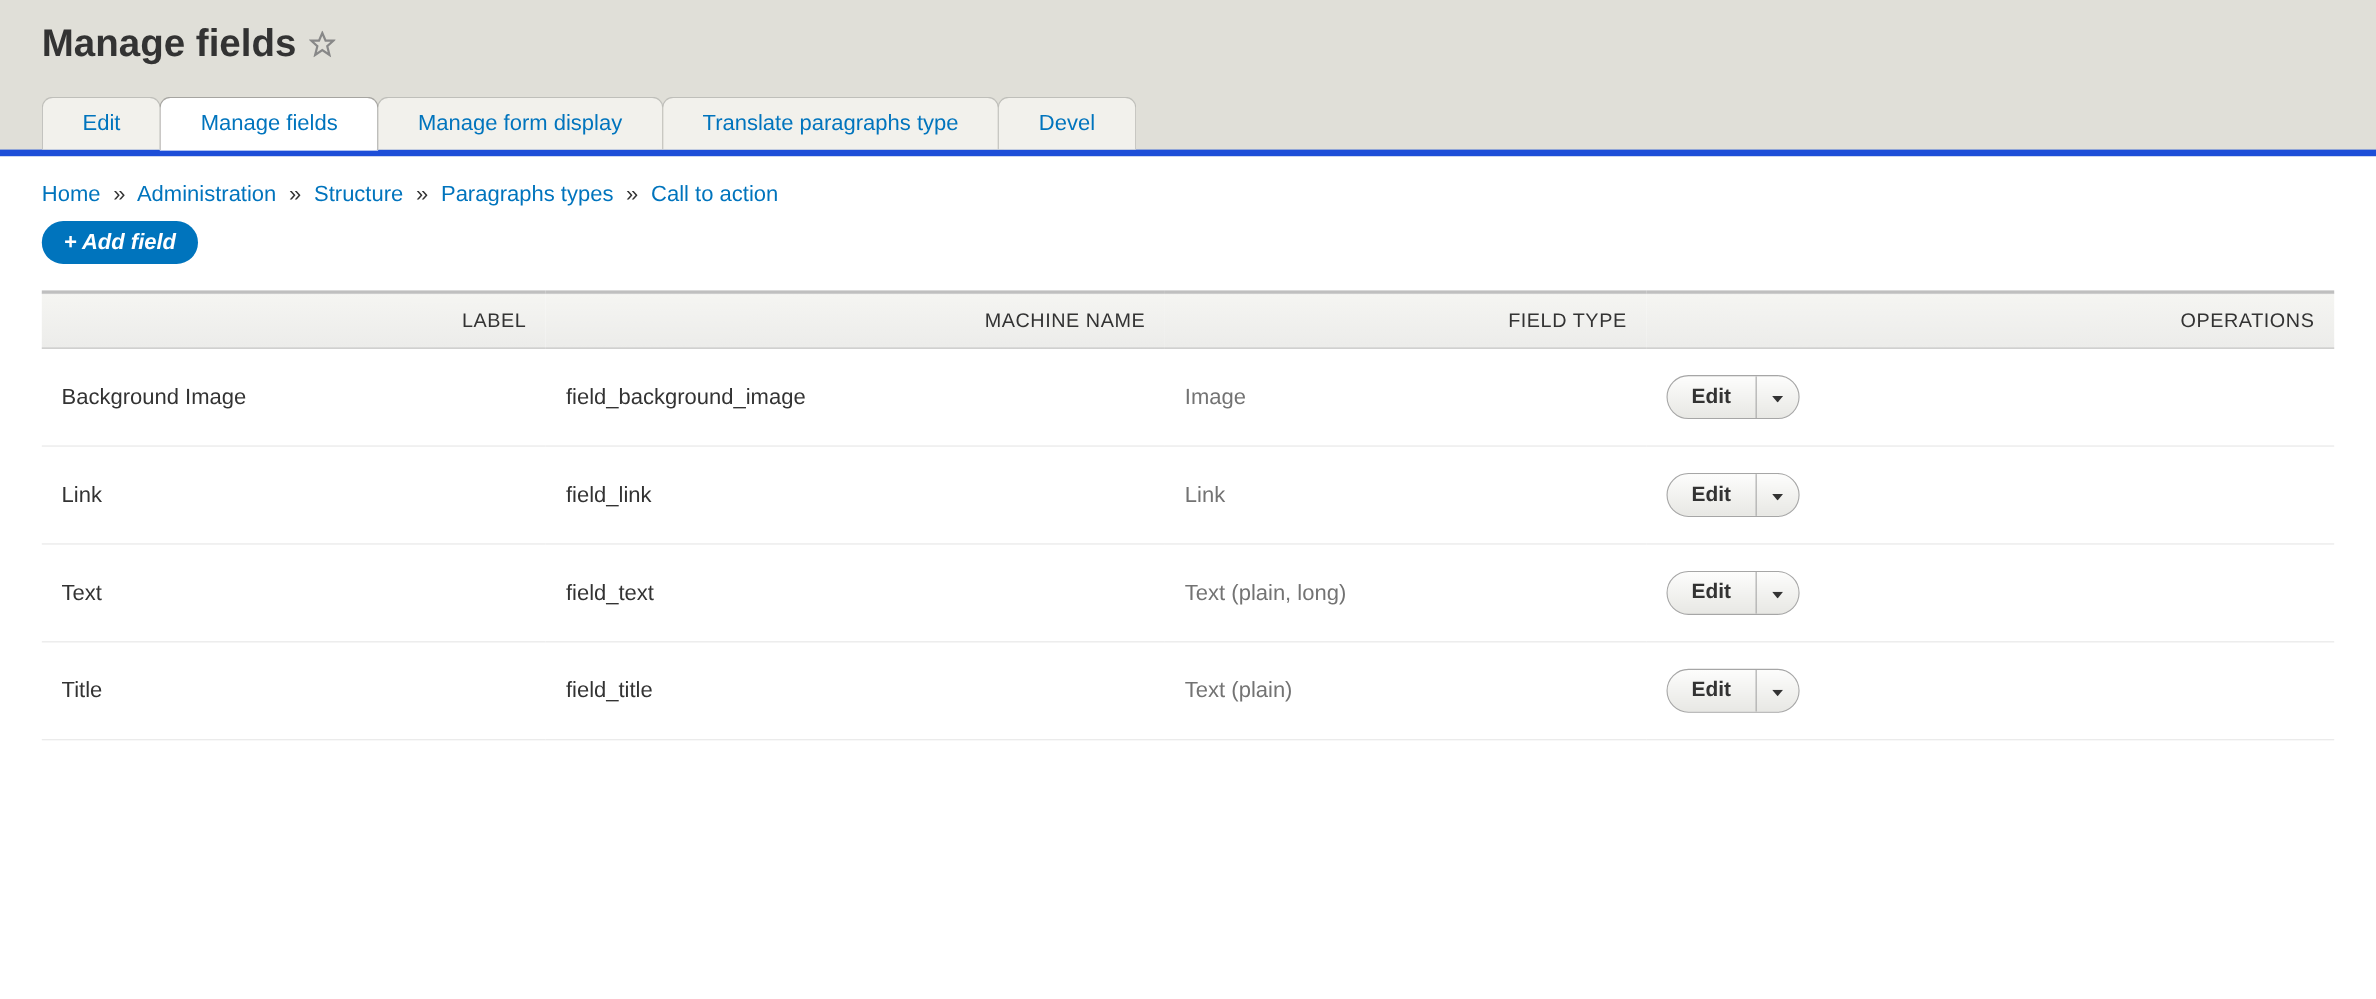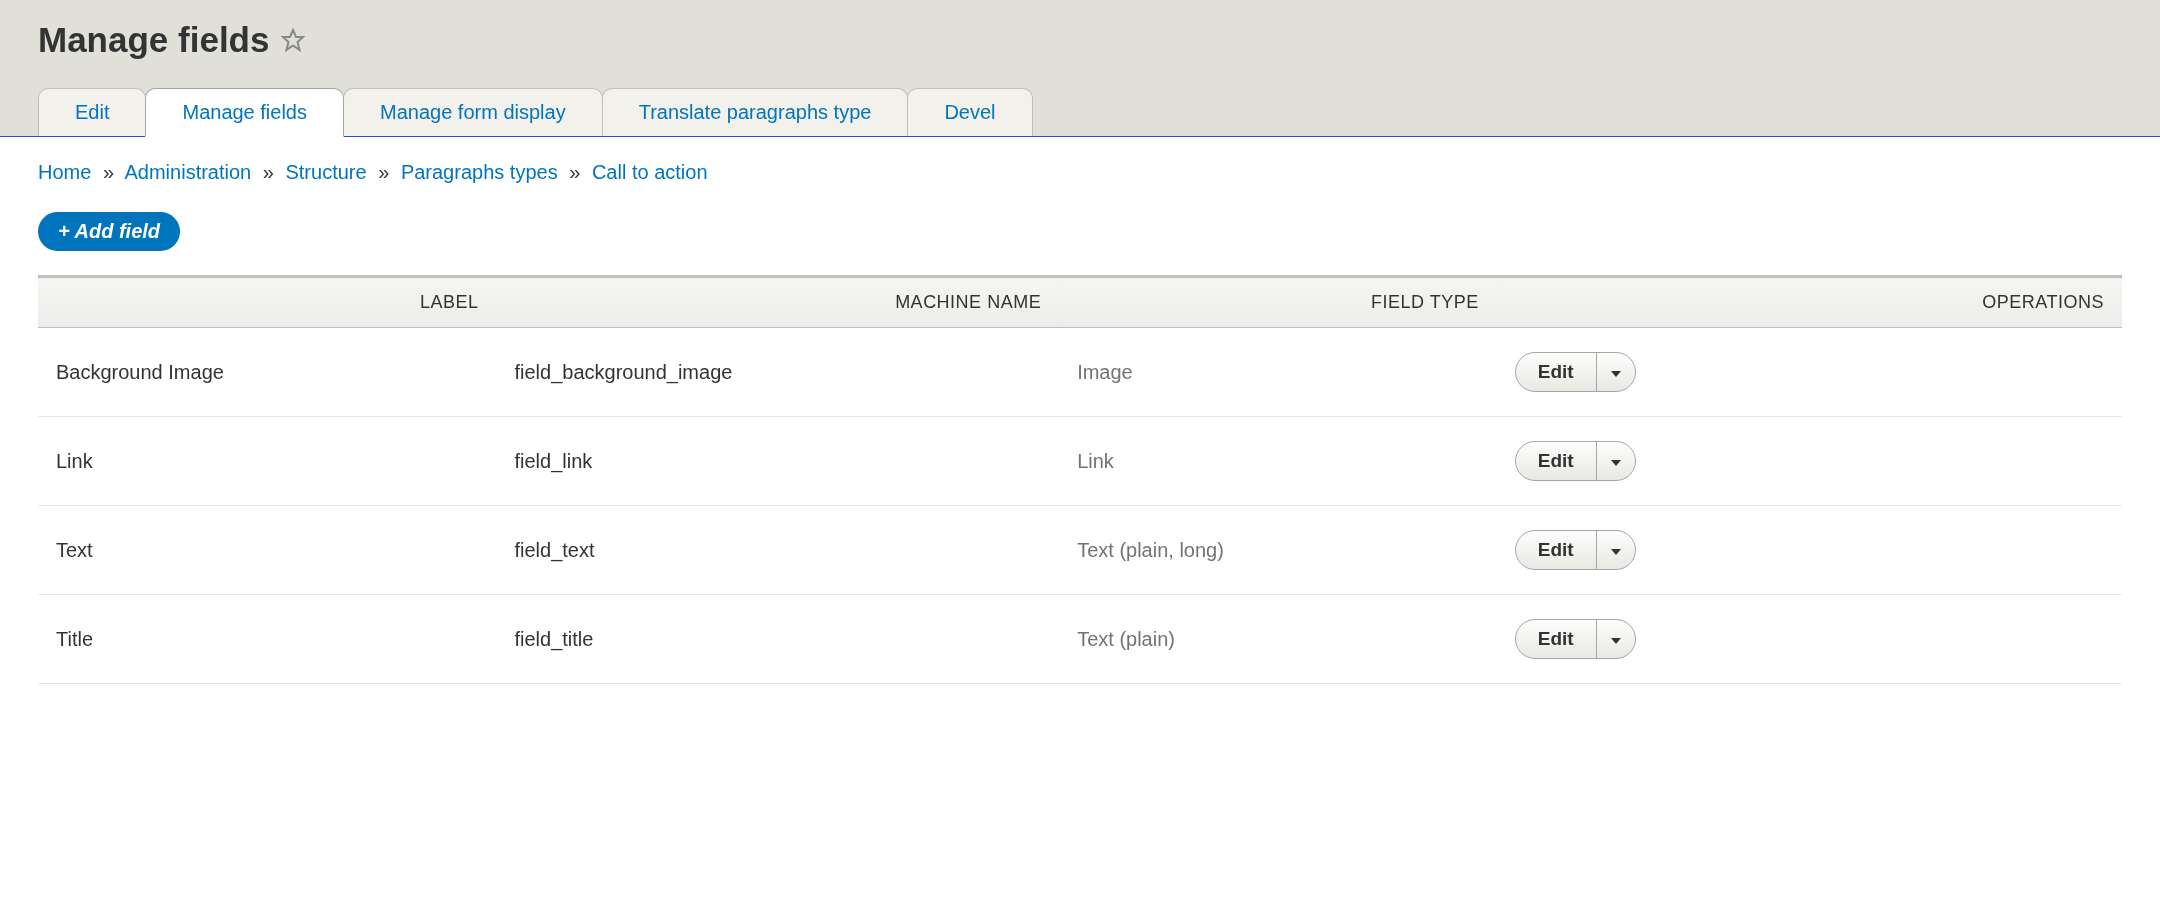--- a/index.html
+++ b/index.html
@@ -9,21 +9,21 @@
     }
     body {
       font-family: "Lucida Grande", "Lucida Sans Unicode", Verdana, sans-serif;
       font-size: 19px;
       color: #333;
       background: #fff;
     }
     .header-region {
       background: #e0dfd8;
       padding: 20px 38px 0 38px;
-      border-bottom: 1px solid #1d4ed8;
+      border-bottom: 6px solid #1d4ed8;
     }
     .page-title-row {
       display: flex;
       align-items: center;
       gap: 12px;
       margin-bottom: 28px;
     }
     .page-title {
       font-size: 35px;
       font-weight: bold;
@@ -69,21 +69,21 @@
       z-index: 2;
     }
     .tab.active a {
       font-weight: normal;
     }
     .content-region {
       padding: 24px 38px;
     }
     .breadcrumb {
       font-size: 20px;
-      margin-bottom: 28px;
+      margin-bottom: 12px;
     }
     .breadcrumb a {
       color: #0074bd;
       text-decoration: none;
     }
     .breadcrumb .sep {
       color: #333;
       margin: 0 6px;
     }
     .add-field-btn {

